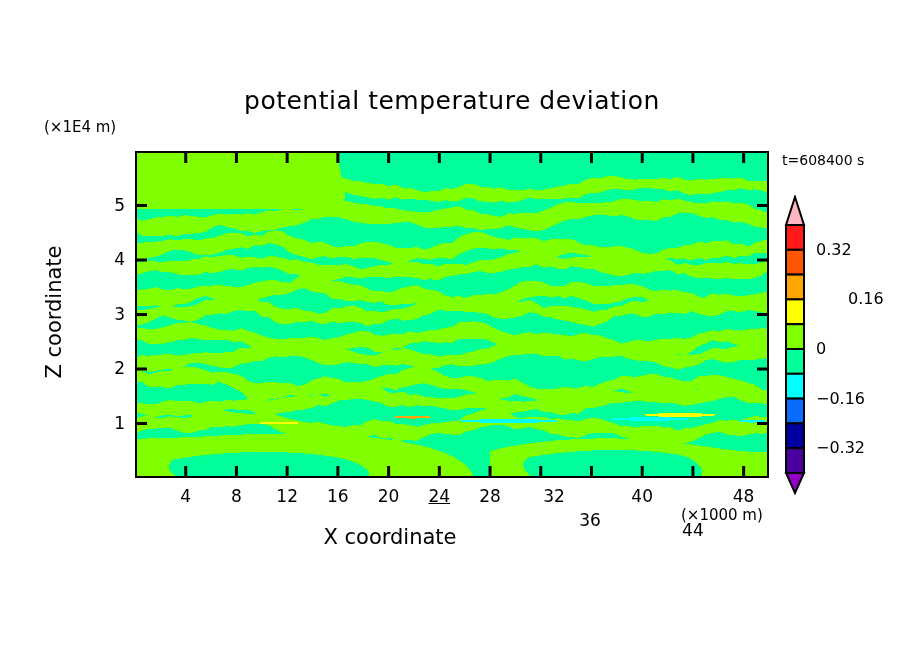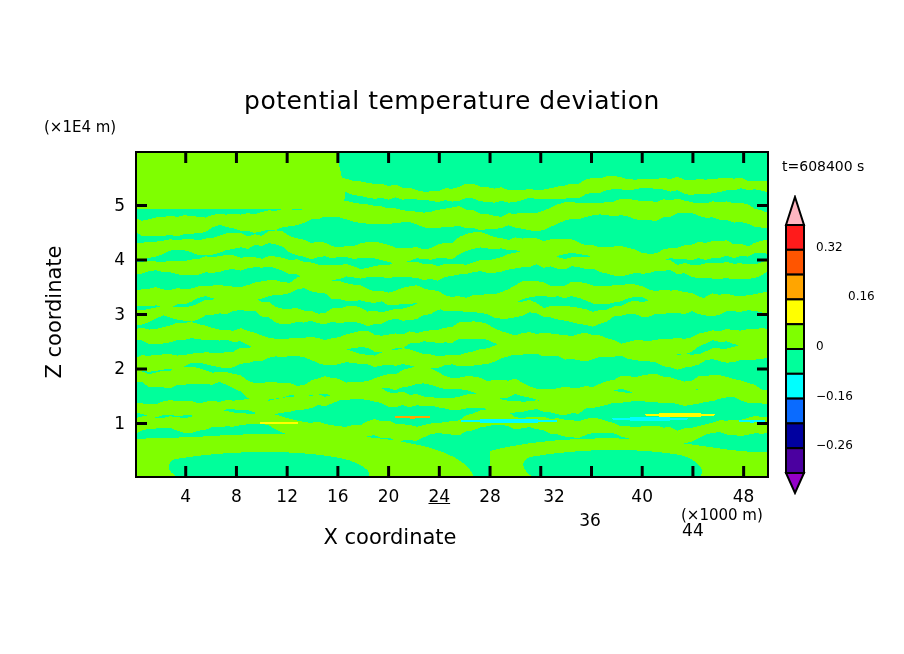--- a/index.html
+++ b/index.html
@@ -2,26 +2,26 @@
 <html><head>
 <meta charset="utf-8">
 <style>
   html,body{margin:0;padding:0;background:#ffffff;}
   body{width:904px;height:654px;position:relative;overflow:hidden;
        font-family:"DejaVu Sans",sans-serif;color:#000;}
   .abs{position:absolute;}
   #title{left:0;top:86px;width:904px;text-align:center;font-size:25px;letter-spacing:.5px;}
   #zunit{left:44px;top:118px;font-size:15px;}
   #xunit{left:681px;top:506px;font-size:15px;}
-  #time{left:782px;top:158px;font-size:14px;}
+  #time{left:782px;top:152px;font-size:14px;}
   #xlabel{left:0;top:525px;width:780px;text-align:center;font-size:21px;}
   #ylabel{left:-36px;top:300px;width:180px;text-align:center;font-size:21px;
           transform:rotate(-90deg);transform-origin:50% 50%;}
   .tickl{position:absolute;font-size:17px;text-align:center;}
-  .cbl{position:absolute;font-size:12px;}
+  .cbl{position:absolute;font-size:16px;}
   svg{display:block;}
 </style>
 </head>
 <body>
 
 <div class="abs" id="title">potential temperature deviation</div>
 <div class="abs" id="zunit">(×1E4 m)</div>
 <div class="abs" id="time">t=608400 s</div>
 <div class="abs" id="xunit">(×1000 m)</div>
 <div class="abs" id="xlabel">X coordinate</div>
@@ -139,14 +139,14 @@
         <rect x="8" y="253.20000000000002" width="18" height="24.8" fill="#4B00A0" stroke="#000" stroke-width="2"></rect>
         <path d="M8,278 L26,278 L17,298 Z" fill="#9400C8" stroke="#000" stroke-width="2"></path>
       </g>
   </svg>
 </div>
 <div class="abs" id="cbarlabels">
     <div class="cbl" style="left: 816px; top: 239.8px;">0.32</div>
     <div class="cbl" style="left: 816px; top: 289.4px; margin-left: 32px;">0.16</div>
     <div class="cbl" style="left: 816px; top: 339px;">0</div>
     <div class="cbl" style="left: 816px; top: 388.6px;">−0.16</div>
-    <div class="cbl" style="left: 816px; top: 438.2px;">−0.26</div>
+    <div class="cbl" style="left: 816px; top: 438.2px;">−0.32</div>
   </div>
 
 </body></html>

